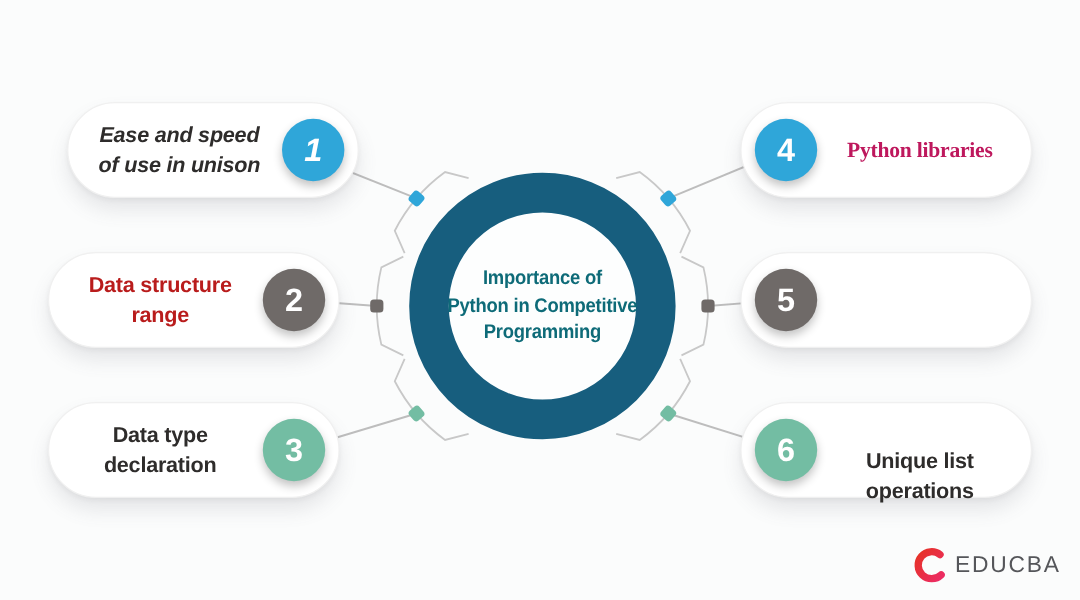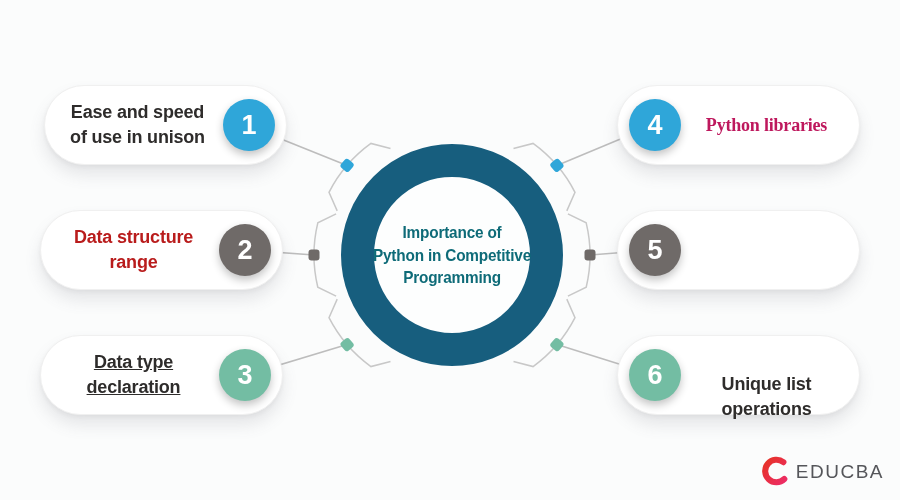--- a/index.html
+++ b/index.html
@@ -72,32 +72,32 @@
       <rect x="551.4" y="159.9" width="11" height="11" rx="3" fill="#2fa6d9" transform="rotate(49.5 556.9 165.4)"></rect>
       <line x1="654" y1="250" x2="590.0" y2="255.0" stroke="#bdbdbd" stroke-width="1.6"></line>
       <path d="M 567.9,213.9 L 586.2,222.8 A 138 138 0 0 1 586.2,287.2 L 567.9,296.1" fill="none" stroke="#c8c8c8" stroke-width="1.5"></path>
       <rect x="584.5" y="249.5" width="11" height="11" rx="3" fill="#6f6a68" transform="rotate(90 590.0 255.0)"></rect>
       <line x1="654" y1="375" x2="556.9" y2="344.6" stroke="#bdbdbd" stroke-width="1.6"></line>
       <path d="M 566.8,299.1 L 575.0,317.7 A 138 138 0 0 1 533.1,366.6 L 513.5,361.5" fill="none" stroke="#c8c8c8" stroke-width="1.5"></path>
       <rect x="551.4" y="339.1" width="11" height="11" rx="3" fill="#73bda3" transform="rotate(130.5 556.9 344.6)"></rect>
     </svg>
 
   <div id="cards">
-      <div class="card left" style="left: 44px; top: 85px;">
+      <div class="card left" style="left: 56px; top: 85px; font-style: italic;">
         <div class="label" style="color: rgb(46, 44, 43);">Ease and speed
 of use in unison</div>
         <div class="badge" style="background: rgb(47, 166, 217);">1</div>
       </div>
       <div class="card left" style="left: 40px; top: 210px;">
         <div class="label" style="color: #b91c1c;">Data structure
 range</div>
         <div class="badge" style="background: rgb(111, 106, 104);">2</div>
       </div>
       <div class="card left" style="left: 40px; top: 335px;">
-        <div class="label" style="color: rgb(46, 44, 43); text-decoration: underline;">Data type
+        <div class="label" style="color: rgb(46, 44, 43);">Data type
 declaration</div>
         <div class="badge" style="background: rgb(115, 189, 163);">3</div>
       </div>
       <div class="card right" style="left: 617px; top: 85px;">
         <div class="label" style="color: #be185d; font-family: Liberation Serif, serif;">Python libraries</div>
         <div class="badge" style="background: rgb(47, 166, 217);">4</div>
       </div>
       <div class="card right" style="left: 617px; top: 210px;">
         <div class="badge" style="background: rgb(111, 106, 104);">5</div>
       </div>

